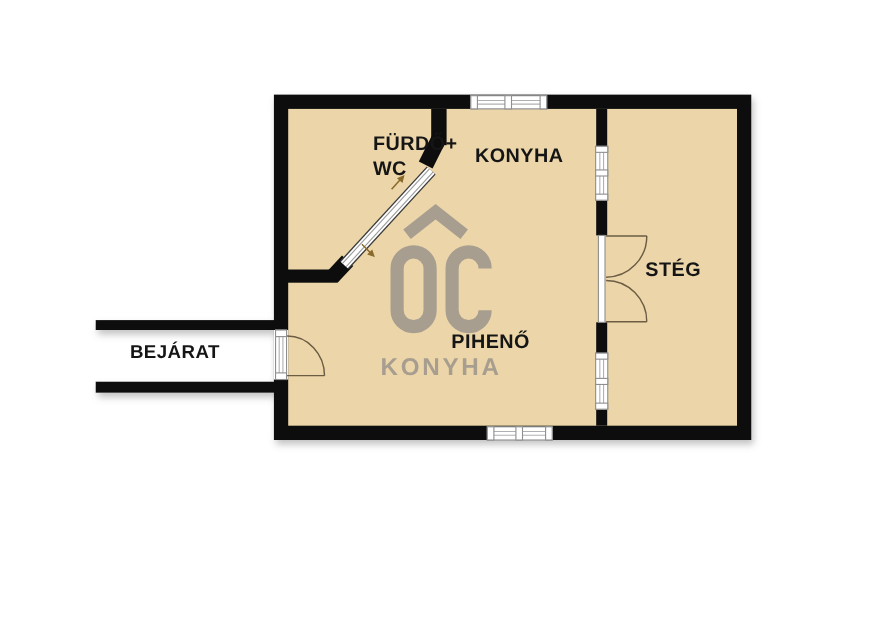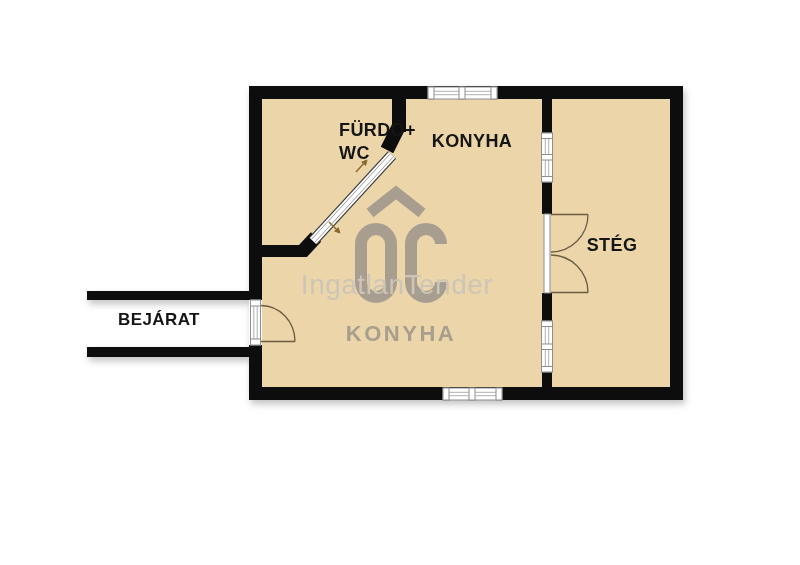--- a/index.html
+++ b/index.html
@@ -141,24 +141,24 @@
     <g>
       <rect x="541.5" y="321" width="11" height="51" fill="#ffffff" stroke="var(--winline)" stroke-width="1"></rect>
       <line x1="545.3" y1="323" x2="545.3" y2="370" stroke="#b0b0b0" stroke-width="1"></line>
       <line x1="548.7" y1="323" x2="548.7" y2="370" stroke="#b0b0b0" stroke-width="1"></line>
       <rect x="541.5" y="321" width="11" height="5.5" fill="#ffffff" stroke="var(--winline)" stroke-width="1"></rect>
       <rect x="541.5" y="344" width="11" height="5.5" fill="#ffffff" stroke="var(--winline)" stroke-width="1"></rect>
       <rect x="541.5" y="366.5" width="11" height="5.5" fill="#ffffff" stroke="var(--winline)" stroke-width="1"></rect>
     </g>
   </svg>
 
-  <div id="wm-overlay">IngatlanTender</div>
   <div id="wm-brand1" class="wm-brand">KONYHA</div>
 
   <div id="bathroom-label" class="lbl">
     <div>FÜRDŐ+</div>
     <div>WC</div>
   </div>
   <div id="kitchen-label" class="lbl center">KONYHA</div>
+  <div id="lounge-label" class="lbl center">PIHENŐ</div>
   <div id="entrance-label" class="lbl center">BEJÁRAT</div>
   <div id="deck-label" class="lbl center">STÉG</div>
 
 </div>
 
 </body></html>

